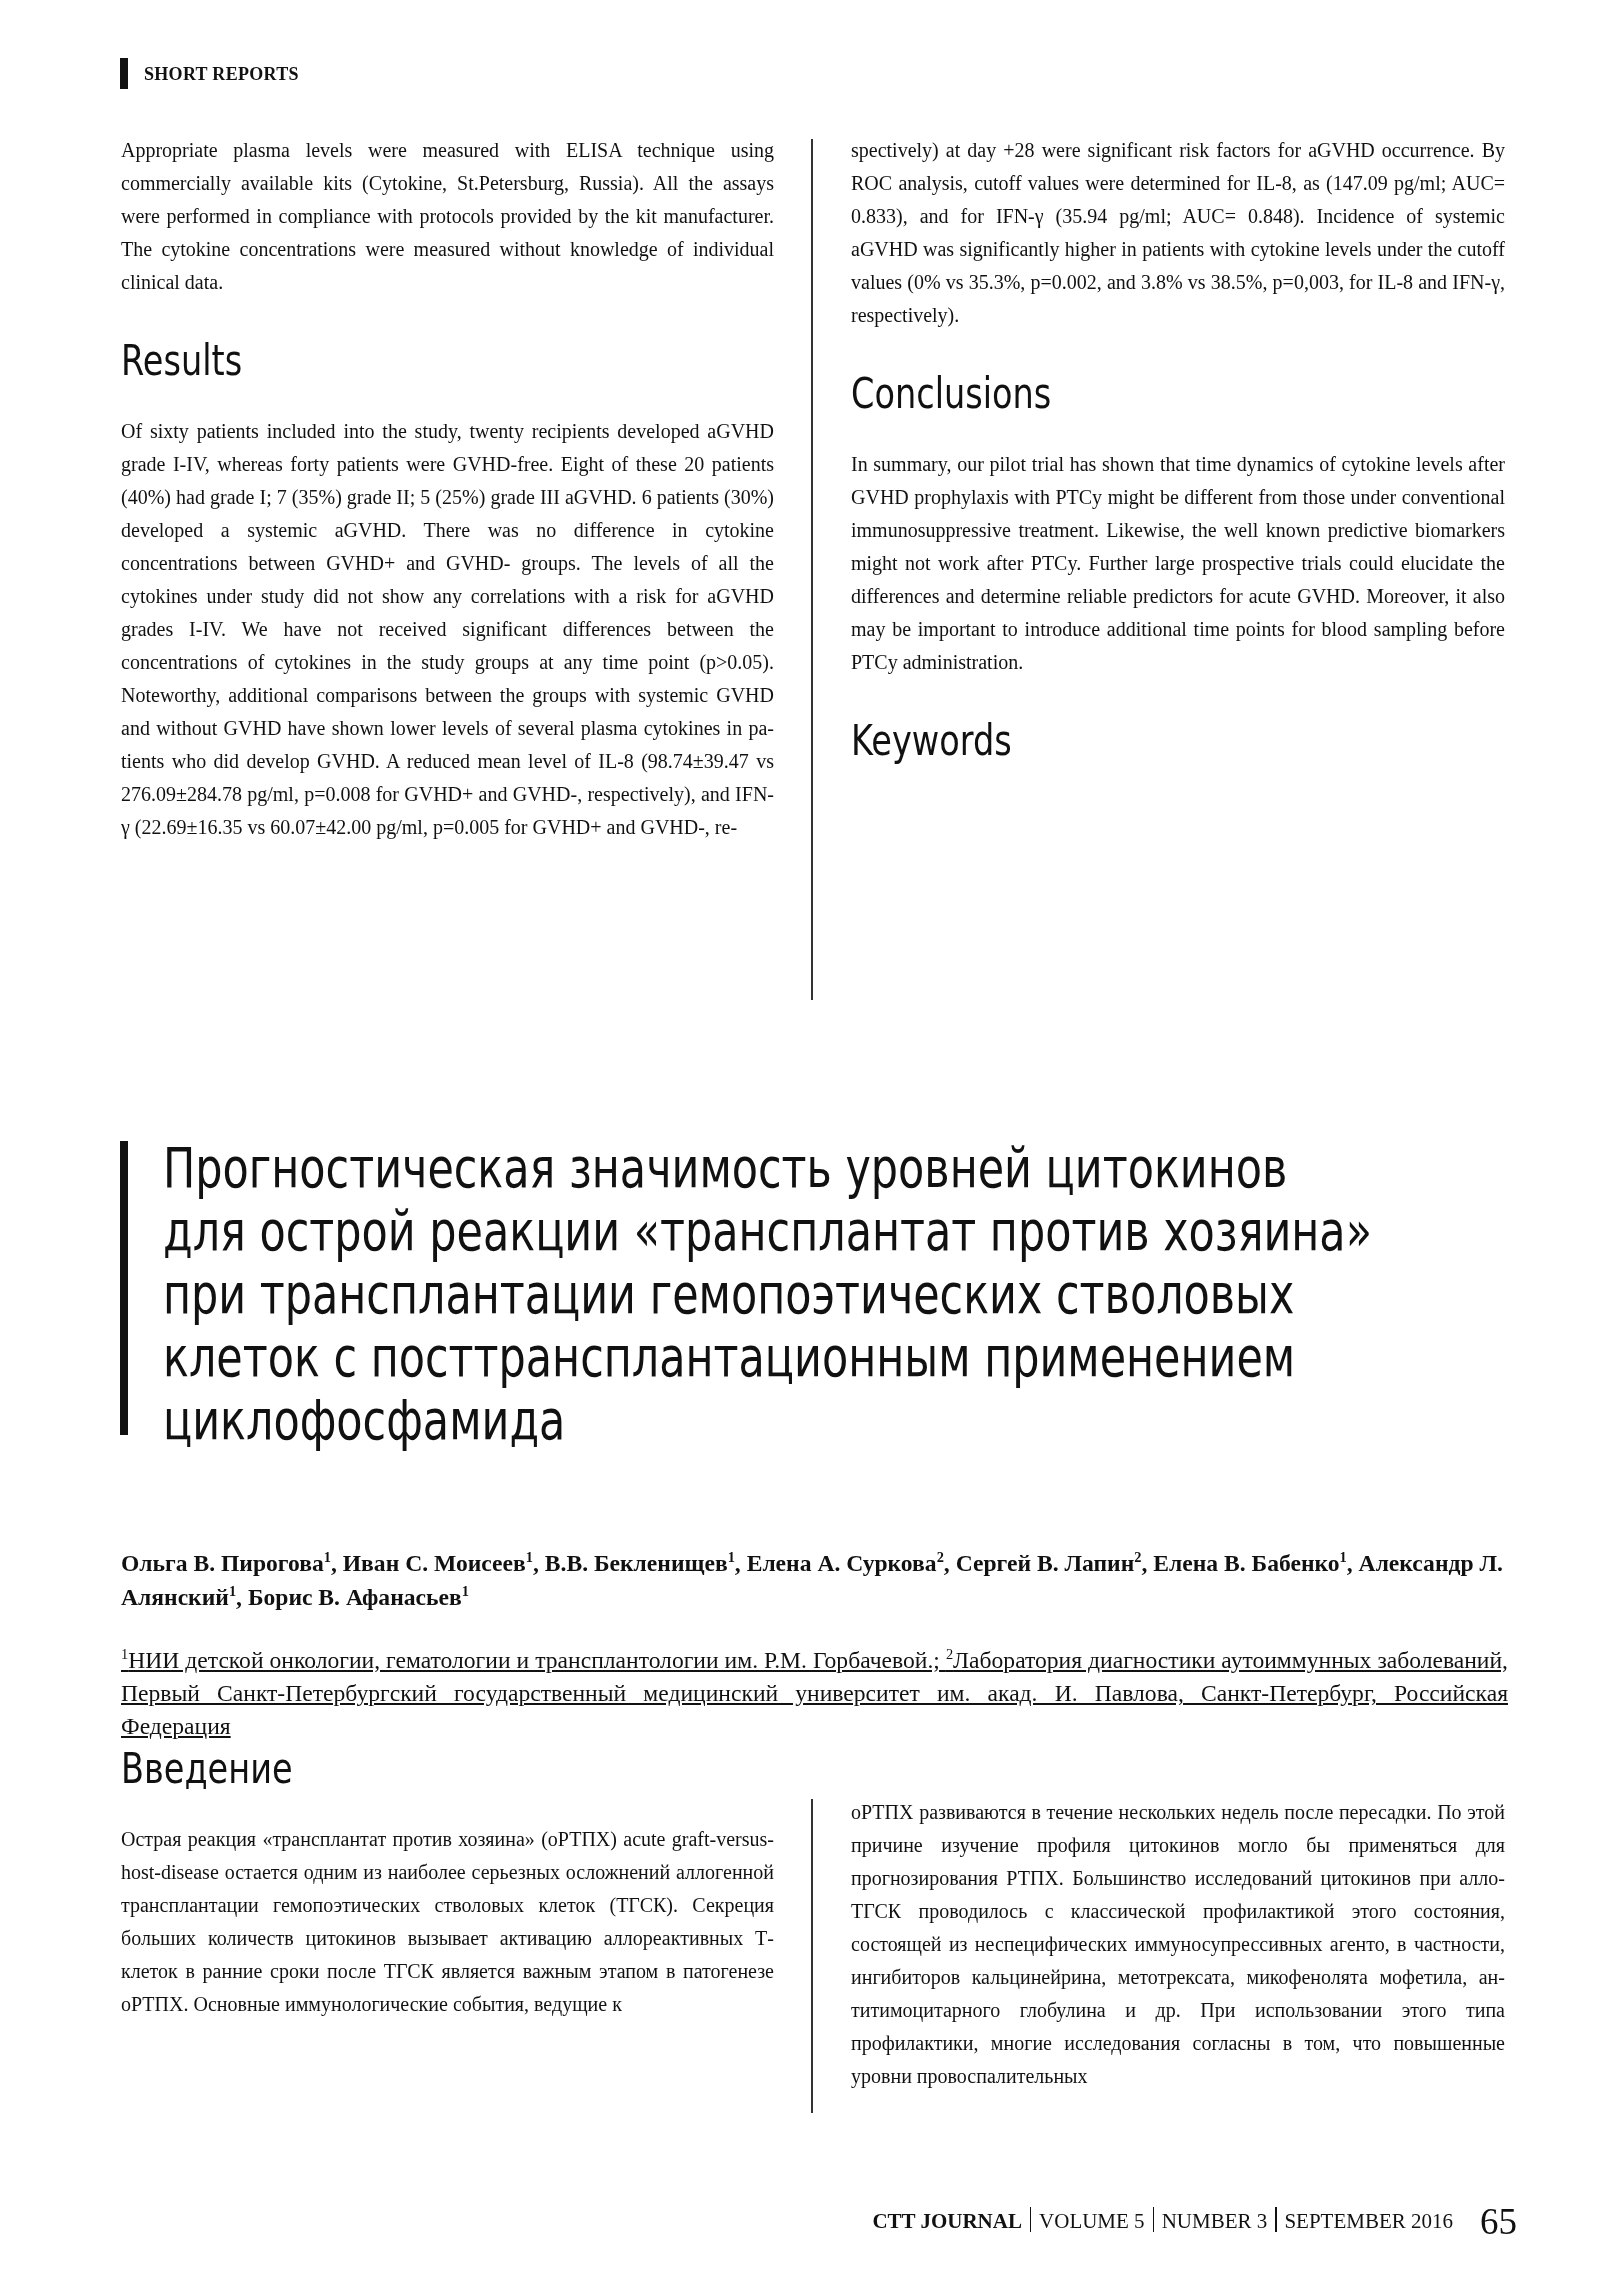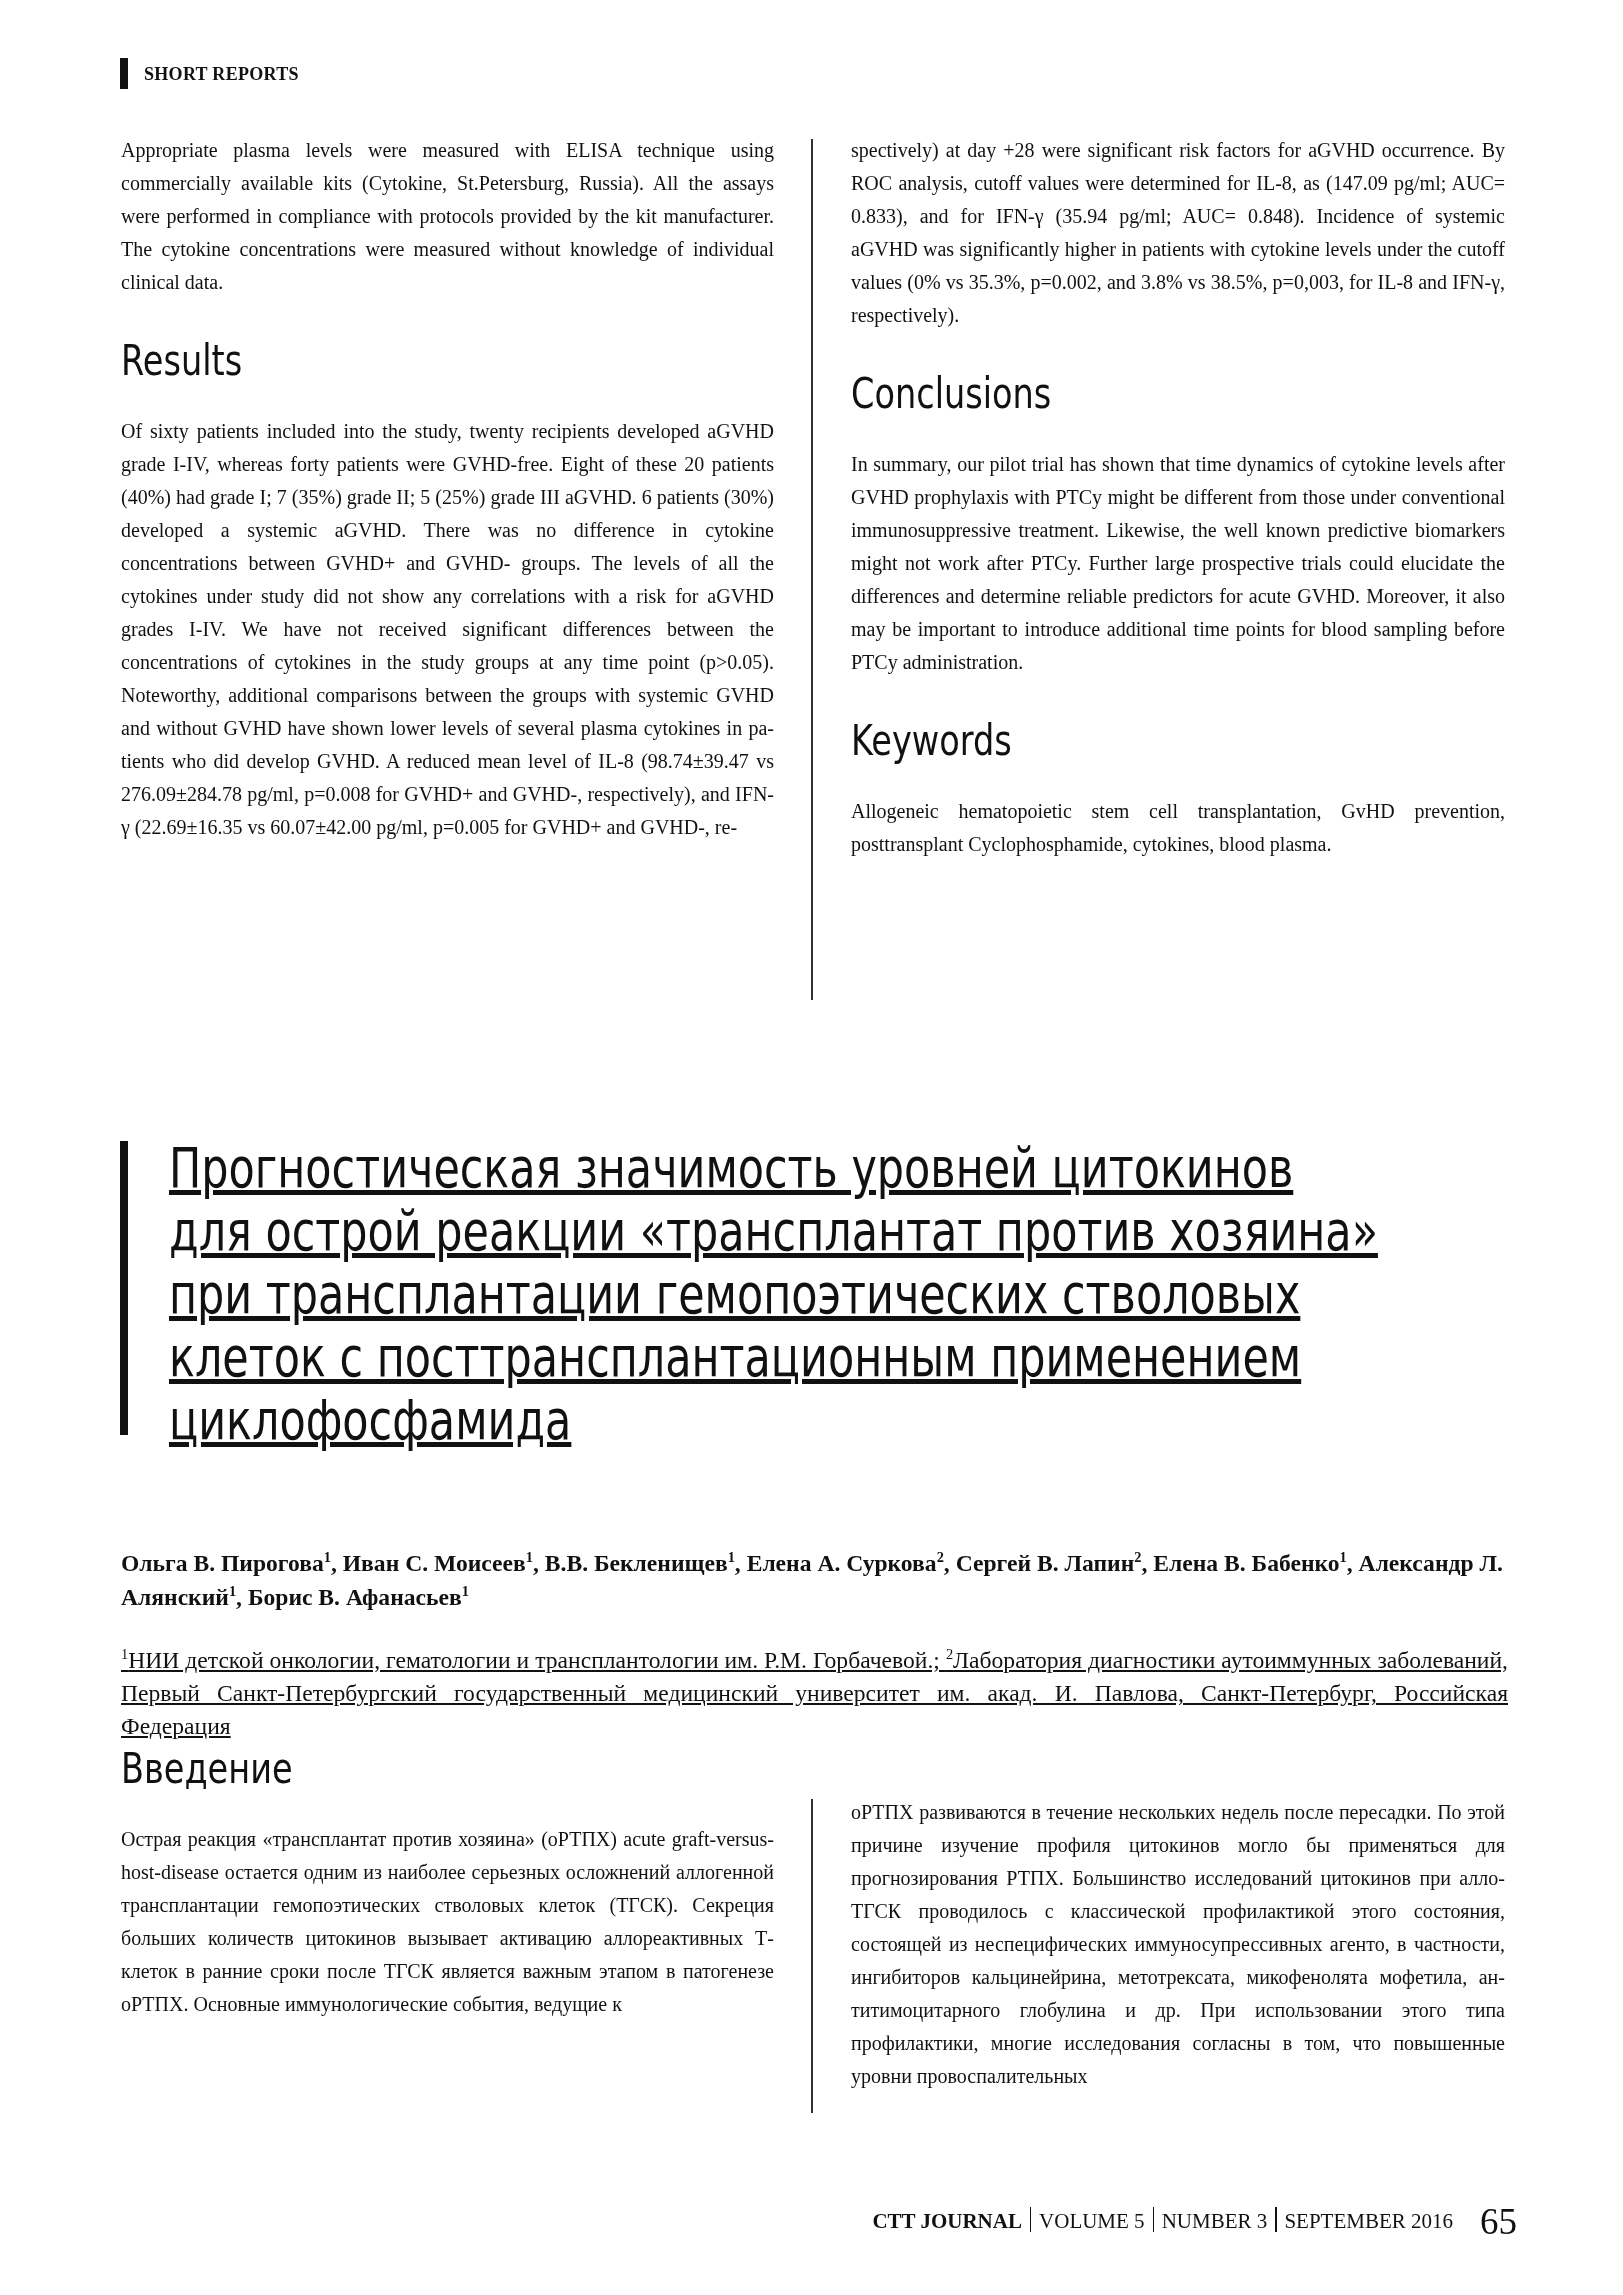--- a/index.html
+++ b/index.html
@@ -8,21 +8,21 @@
 
   .section-bar { background: #111111; }
   .section-label { font-family: "Liberation Serif", serif; font-weight: bold; font-size: 18px; letter-spacing: 0.3px; line-height: 31px; }
 
   .col { position: absolute; }
   .para { font-family: "Liberation Serif", "DejaVu Serif", serif; font-size: 20px; line-height: 33px; text-align: justify; margin: 0; hyphens: manual; }
   .heading { font-family: "DejaVu Sans", sans-serif; font-size: 43px; line-height: 52px; font-weight: normal; margin: 0; transform: scaleX(0.78); transform-origin: left center; white-space: nowrap; }
 
   .divider { position: absolute; width: 2px; background: #333333; }
 
-  .title-wrap { position: absolute; left: 169px; top: 1137px; width: 1374px; text-decoration: underline; }
+  .title-wrap { position: absolute; left: 163px; top: 1137px; width: 1374px; }
   .title-line { font-family: "DejaVu Sans", sans-serif; font-size: 55px; line-height: 63px; white-space: nowrap; transform: scaleX(0.78); transform-origin: left center; display: block; }
 
   .authors { font-family: "Liberation Serif", serif; font-weight: bold; font-size: 23.6px; line-height: 34px; }
   .authors sup, .affil sup { font-size: 14.4px; vertical-align: 9.2px; line-height: 0; }
   .affil { font-family: "Liberation Serif", serif; font-size: 23.6px; line-height: 33px; text-align: justify; text-decoration: underline; }
 
   .footer { font-family: Liberation Serif, serif; font-size: 21px; white-space: nowrap; }
   .footer .sep { display: inline-block; width: 1.3px; height: 25px; background: #111; margin: 0 7.9px; vertical-align: -3.9px; }
   .footer .journal { font-weight: bold; }
   .page-num { font-family: "Liberation Serif", serif; font-size: 37px; }
@@ -39,21 +39,20 @@
   <p class="para" style="margin-top:29px;">Of sixty patients included into the study, twenty recipients developed aGVHD grade I-IV, whereas forty patients were GVHD-free. Eight of these 20 patients (40%) had grade I; 7 (35%) grade II; 5 (25%) grade III aGVHD. 6 patients (30%) developed a systemic aGVHD. There was no difference in cytokine concentrations between GVHD+ and GVHD- groups. The levels of all the cytokines under study did not show any correlations with a risk for aGVHD grades I-IV. We have not received significant differences between the concentrations of cytokines in the study groups at any time point (p&gt;0.05). Noteworthy, additional comparisons be­tween the groups with systemic GVHD and without GVHD have shown lower levels of several plasma cytokines in pa­tients who did develop GVHD. A reduced mean level of IL-8 (98.74±39.47 vs 276.09±284.78 pg/ml, p=0.008 for GVHD+ and GVHD-, respectively), and IFN-γ (22.69±16.35 vs 60.07±42.00 pg/ml, p=0.005 for GVHD+ and GVHD-, re-</p>
 </div>
 
 <div class="divider" style="left:811px; top:139px; height:861px;"></div>
 
 <div class="col" style="left:851px; top:134px; width:654px;">
   <p class="para">spectively) at day +28 were significant risk factors for aG­VHD occurrence. By ROC analysis, cutoff values were de­termined for IL-8, as (147.09 pg/ml; AUC= 0.833), and for IFN-γ (35.94 pg/ml; AUC= 0.848). Incidence of systemic aGVHD was significantly higher in patients with cytokine levels under the cutoff values (0% vs 35.3%, p=0.002, and 3.8% vs 38.5%, p=0,003, for IL-8 and IFN-γ, respectively).</p>
   <h2 class="heading" style="margin-top:35px;">Conclusions</h2>
   <p class="para" style="margin-top:29px;">In summary, our pilot trial has shown that time dynamics of cytokine levels after GVHD prophylaxis with PTCy might be different from those under conventional immunosup­pressive treatment. Likewise, the well known predictive biomarkers might not work after PTCy. Further large pro­spective trials could elucidate the differences and determine reliable predictors for acute GVHD. Moreover, it also may be important to introduce additional time points for blood sampling before PTCy administration.</p>
   <h2 class="heading" style="margin-top:35px;">Keywords</h2>
-  <p class="para" style="margin-top:29px;">Allogeneic hematopoietic stem cell transplantation, GvHD prevention, posttransplant Cyclophosphamide, cytokines, blood plasma.</p>
 </div>
 
 <div class="abs section-bar" style="left:120px; top:1141px; width:7.9px; height:294px;"></div>
 <div class="title-wrap">
   <span class="title-line">Прогностическая значимость уровней цитокинов</span>
   <span class="title-line">для острой реакции «трансплантат против хозяина»</span>
   <span class="title-line">при трансплантации гемопоэтических стволовых</span>
   <span class="title-line">клеток с посттрансплантационным применением</span>
   <span class="title-line">циклофосфамида</span>
 </div>

